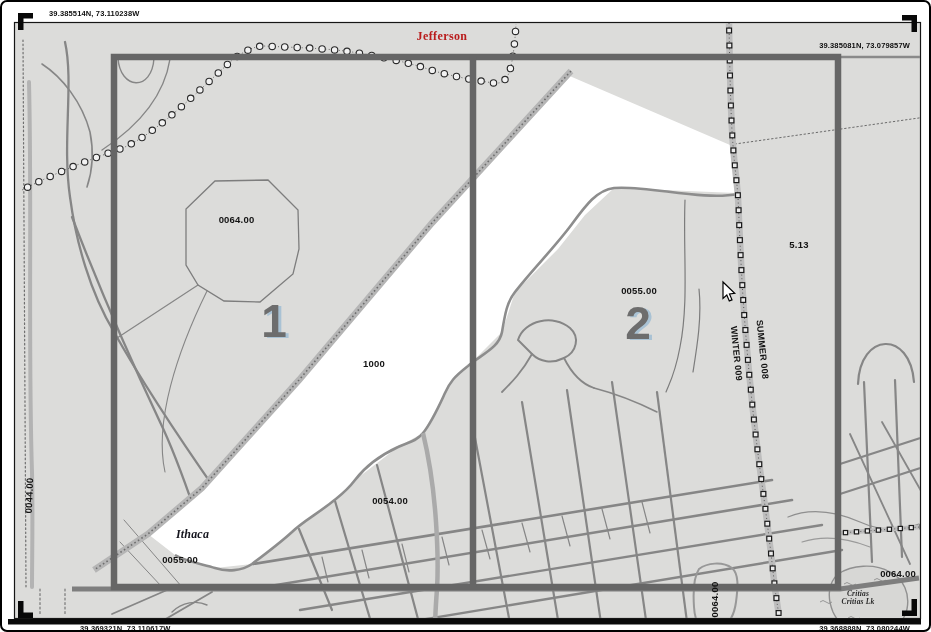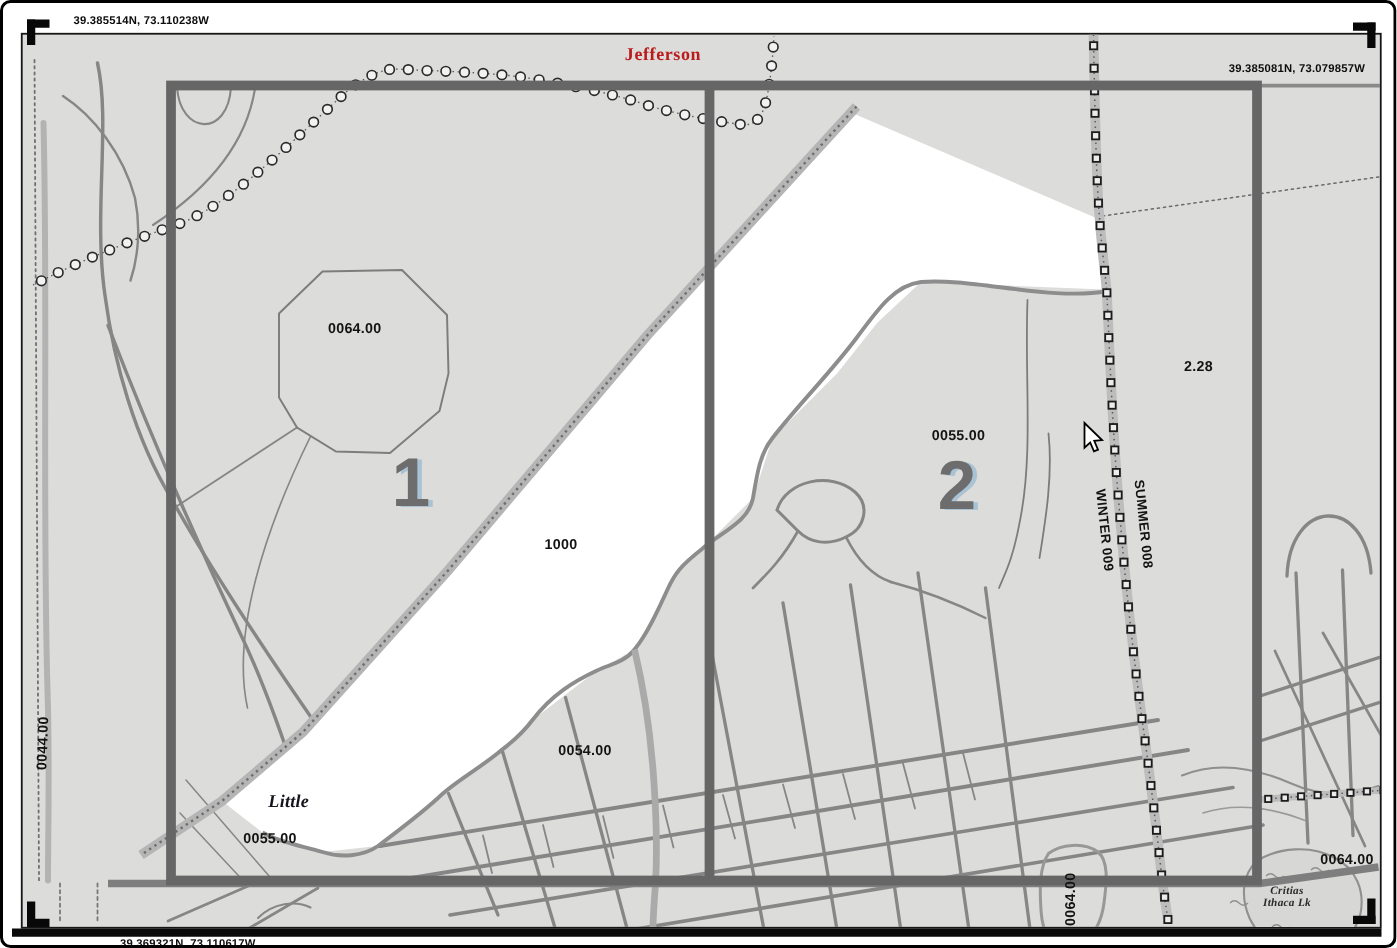--- a/index.html
+++ b/index.html
@@ -291,38 +291,39 @@
     </g>
 
     <rect x="6" y="617" width="913" height="5.5" fill="#0a0a0a"></rect>
 
     <path d="M721,280 l0,16.5 l3.8,-3.5 l2.5,5.9 l2.7,-1.1 l-2.5,-5.9 l5.2,-0.5 z" fill="#ffffff" stroke="#000000" stroke-width="1.2"></path>
   </svg>
 
   <span class="coord" style="left:47px;top:7px;">39.385514N, 73.110238W</span>
   <span class="coord" style="left:640px;top:7px;width:268px;text-align:right;margin-top:32px;">39.385081N, 73.079857W</span>
   <span class="coord" style="left:62px;top:622px;margin-left:16px;">39.369321N, 73.110617W</span>
+  <span class="coord" style="left:640px;top:622px;width:268px;text-align:right;">39.368888N, 73.080244W</span>
 
   <span class="lbl serif town" style="left:385px;top:29px;width:110px;">Jefferson</span>
-  <span class="lbl serif critias" style="left:148px;top:527px;width:85px;">Little</span>
+  <span class="lbl serif critias" style="left:148px;top:527px;width:85px;">Ithaca</span>
 
   <span class="cellnum" style="left:248px;top:296px;width:48px;">1</span>
   <span class="cellnum" style="left:612px;top:298px;width:48px;">2</span>
 
   <span class="lbl" style="left:192px;top:212px;width:85px;">0064.00</span>
   <span class="lbl" style="left:342px;top:356px;width:60px;">1000</span>
   <span class="lbl" style="left:597px;top:283px;width:80px;">0055.00</span>
-  <span class="lbl" style="left:757px;top:237px;width:80px;">2.28</span>
+  <span class="lbl" style="left:757px;top:237px;width:80px;">5.13</span>
   <span class="lbl" style="left:348px;top:493px;width:80px;">0054.00</span>
   <span class="lbl" style="left:138px;top:552px;width:80px;">0055.00</span>
   <span class="lbl rot" style="left:-13px;top:488px;width:80px;transform:rotate(-88deg);">0044.00</span>
   <span class="lbl rot" style="left:672px;top:592px;width:80px;transform:rotate(-90deg);">0064.00</span>
   <span class="lbl" style="left:856px;top:566px;width:80px;">0064.00</span>
 
   <span class="lbl rot" style="left:723px;top:342px;width:74px;font-size:9px;transform:rotate(84deg);">SUMMER 008</span>
   <span class="lbl rot" style="left:697px;top:346px;width:74px;font-size:9px;transform:rotate(84deg);">WINTER 009</span>
 
   <span class="lbl serif lake-lbl" style="left:818px;top:588px;width:76px;">
     <span style="display:block;">Critias</span>
-    <span style="display:block;">Ithaca Lk</span>
+    <span style="display:block;">Critias Lk</span>
   </span>
 
 </div>
 
 </body></html>

